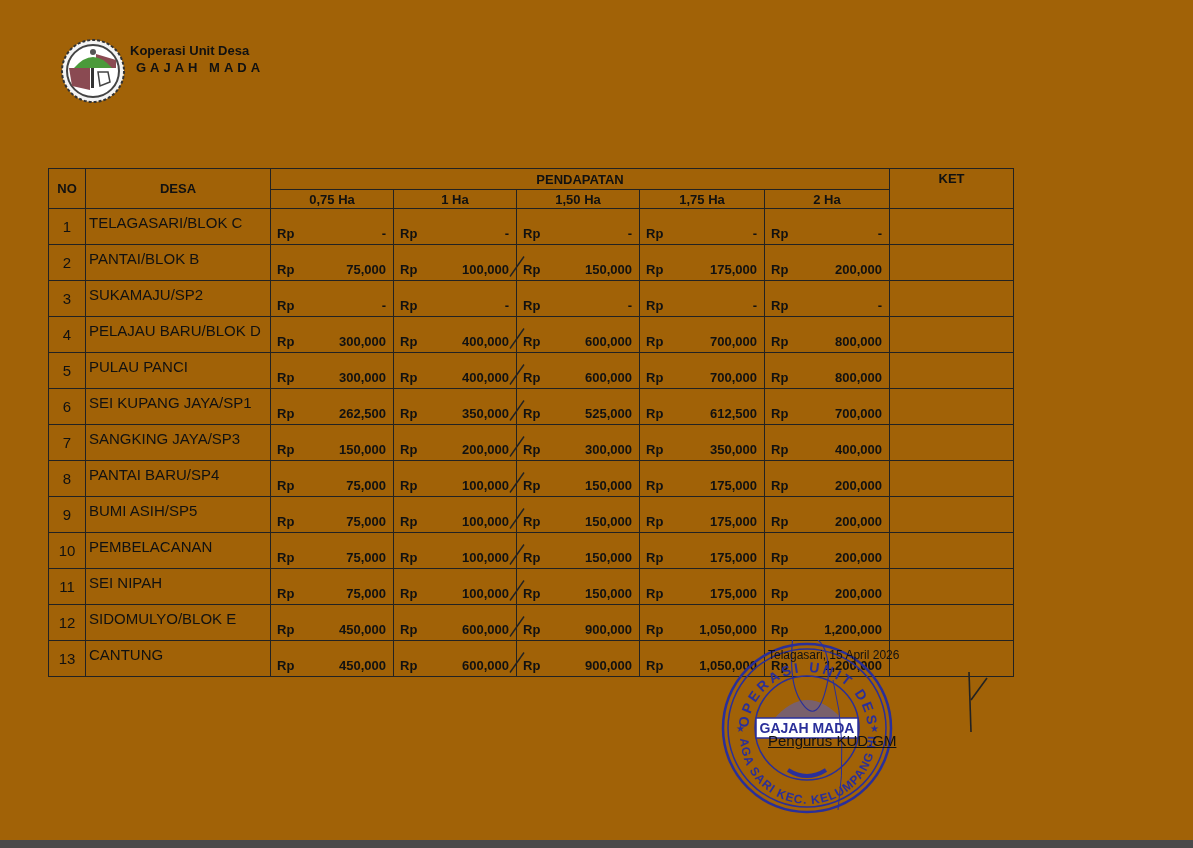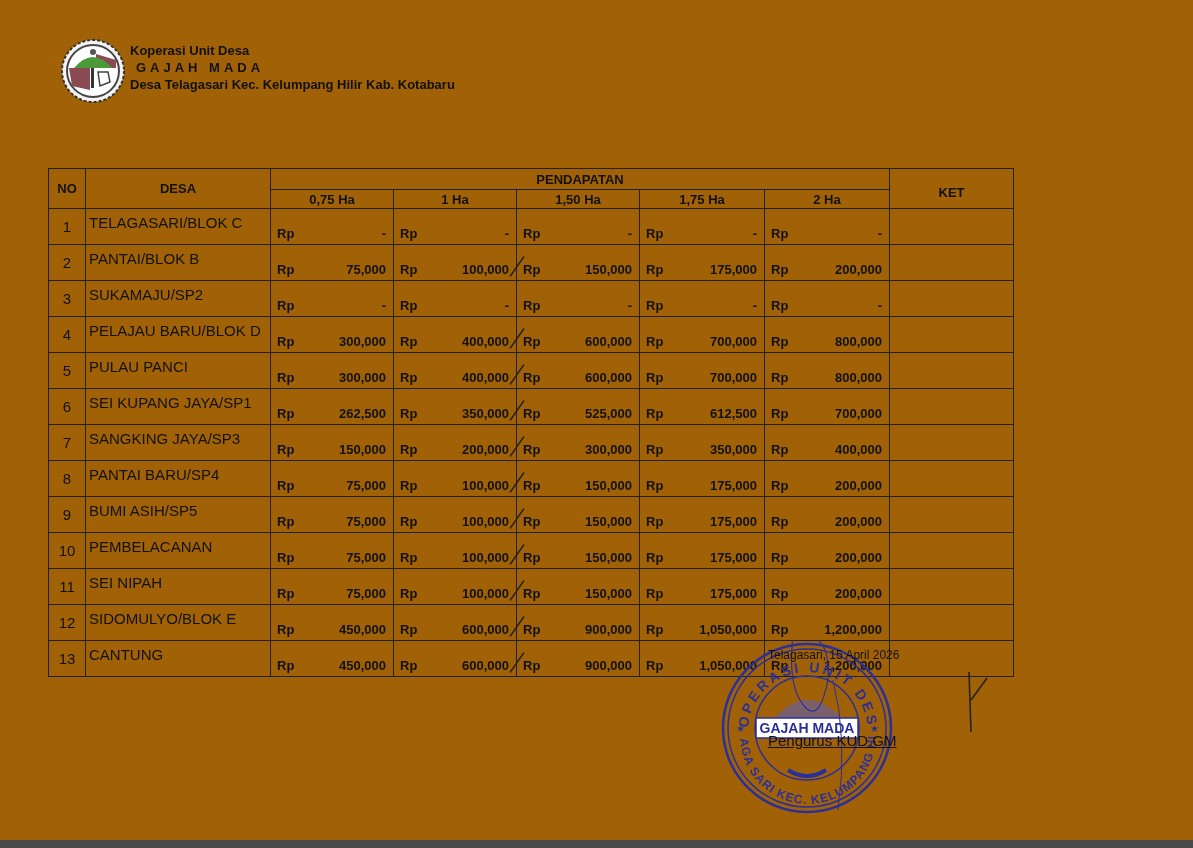--- a/index.html
+++ b/index.html
@@ -60,42 +60,41 @@
       <path d="M9 30 L30 30 L30 52 L12 48 Z" fill="#8a4a52"></path>
       <path d="M36 16 L56 22 L56 30 L36 30 Z" fill="#8a4a52"></path>
       <path d="M14 30 Q33 8 52 30 Z" fill="#4a9a3a"></path>
       <rect x="31" y="30" width="3" height="20" fill="#333"></rect>
       <path d="M38 34 L48 34 L50 44 L40 48 Z" fill="#fff" stroke="#444" stroke-width="1.5"></path>
       <circle cx="33" cy="14" r="3" fill="#555"></circle>
     </svg>
     <div class="lh-text">
       <div class="lh-line1">Koperasi Unit Desa</div>
       <div class="lh-line2">GAJAH MADA</div>
-      <div class="lh-line3">Desa Telagasari Kec. Kelumpang Hilir Kab. Kotabaru</div>
     </div>
   </div>
 
 
   <table class="tbs">
     <colgroup>
       <col style="width:37px">
       <col style="width:185px">
       <col style="width:123px">
       <col style="width:123px">
       <col style="width:123px">
       <col style="width:125px">
       <col style="width:125px">
       <col style="width:124px">
     </colgroup>
     <thead>
       <tr class="h-top">
         <th rowspan="2">NO</th>
         <th rowspan="2">DESA</th>
         <th colspan="5">PENDAPATAN</th>
-        <th rowspan="2" style="vertical-align:top;padding-top:16px;">KET</th>
+        <th rowspan="2" style="vertical-align:top;padding-top:2px;">KET</th>
       </tr>
       <tr class="h-sub">
         <th>0,75 Ha</th>
         <th>1 Ha</th>
         <th>1,50 Ha</th>
         <th>1,75 Ha</th>
         <th>2 Ha</th>
       </tr>
     </thead>
     <tbody id="tbody">

